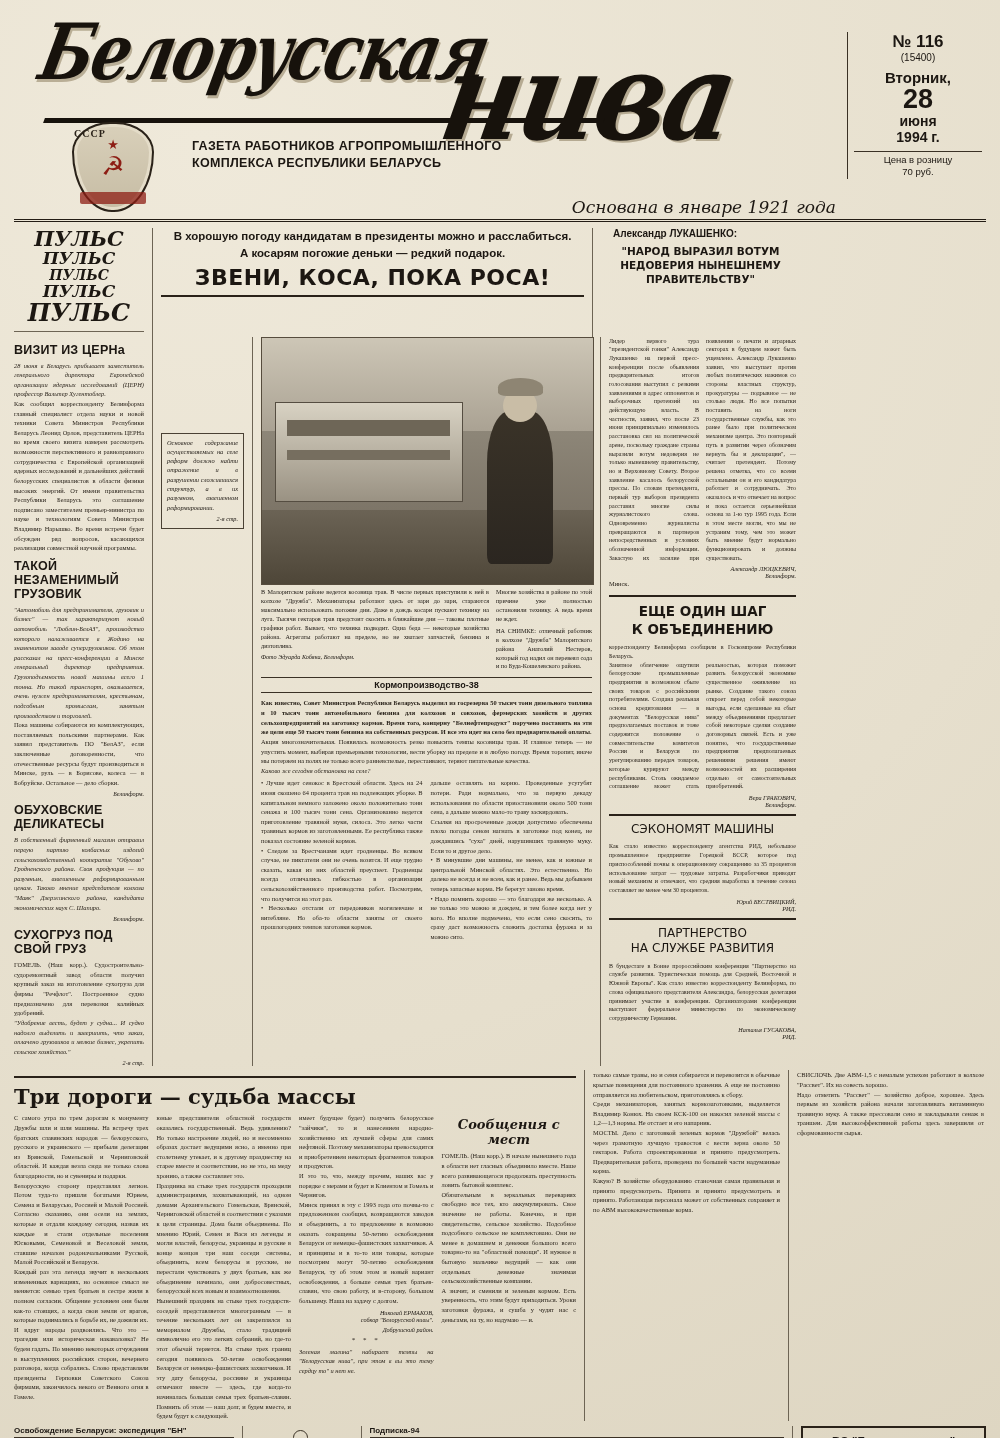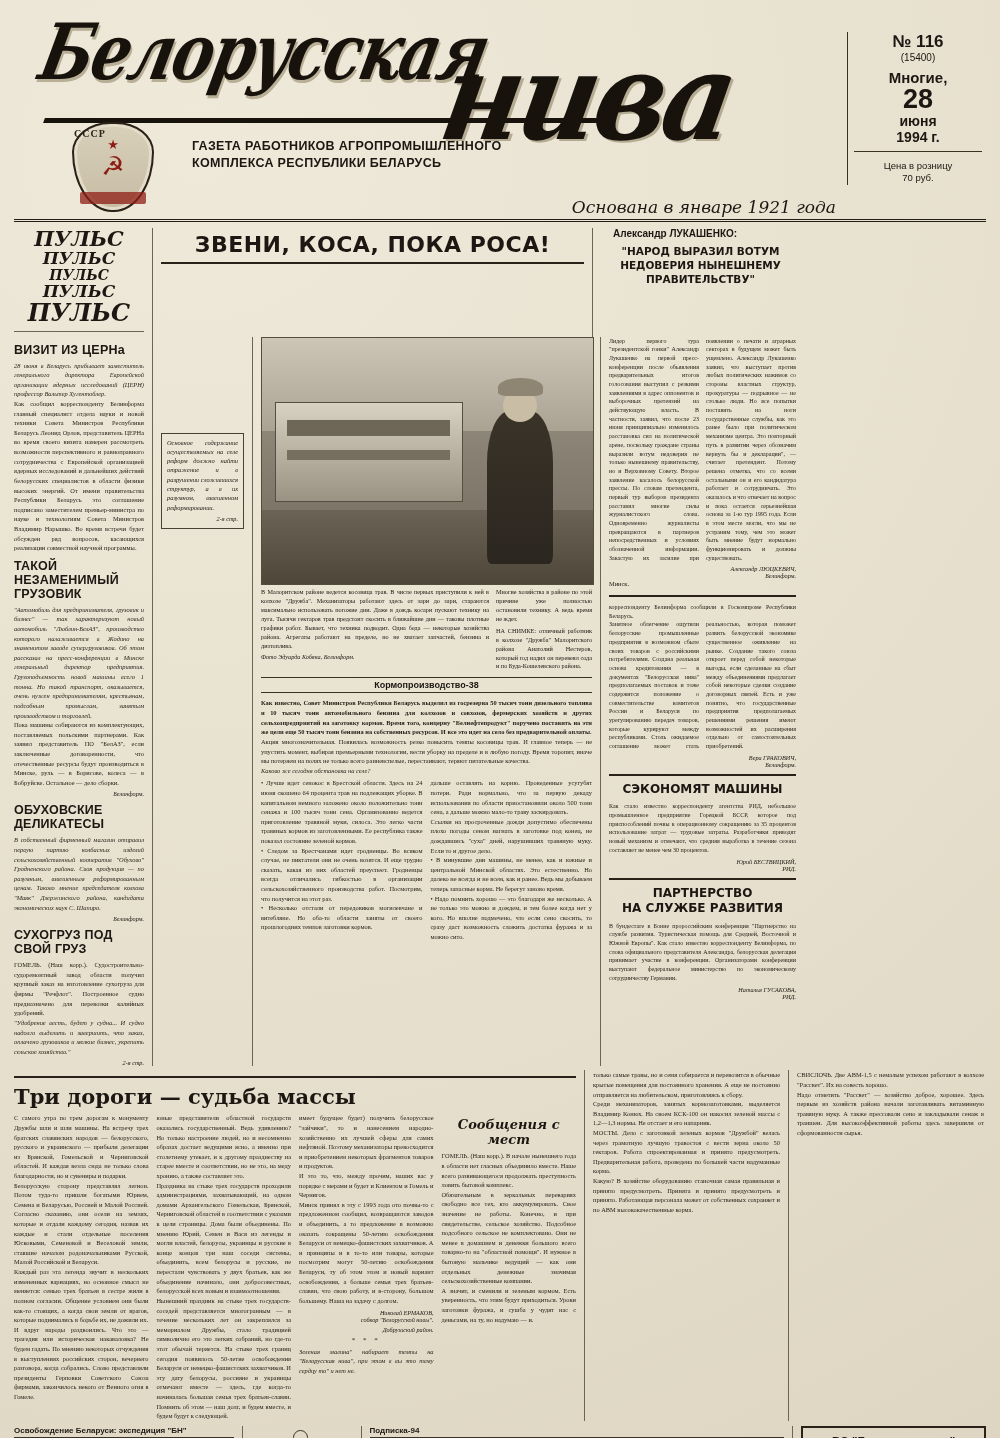--- a/index.html
+++ b/index.html
@@ -86,21 +86,21 @@
     text-align:center;font-family:"Liberation Sans", sans-serif;
     border-left:1px solid #3a3125;
     padding-left:6px;
   }
   .issue-box .num{font-size:17px;font-weight:bold;}
   .issue-box .num2{font-size:10px;margin-bottom:6px;}
   .issue-box .dow{font-size:15px;font-weight:bold;margin-top:4px;}
   .issue-box .day{font-size:27px;font-weight:bold;line-height:1;}
   .issue-box .mon{font-size:14px;font-weight:bold;}
   .issue-box .yr{font-size:14px;font-weight:bold;margin-bottom:6px;}
-  .issue-box .price{font-size:9.5px;border-top:1px solid #3a3125;padding-top:8px;line-height:1.3;}
+  .issue-box .price{font-size:9.5px;border-top:1px solid #3a3125;padding-top:2px;line-height:1.3;}
   .founded{
     position:absolute;right:150px;bottom:2px;
     font-family:"DejaVu Serif", serif;font-style:italic;font-size:17px;
     color:#1c1712;
   }
 
   
   .cols{display:flex;gap:8px;margin-top:6px;}
   .col{box-sizing:border-box;}
   .vr{border-left:1px solid #6d6454;}
@@ -180,21 +180,21 @@
   .rh-name{font-family:"Liberation Sans", sans-serif;font-weight:bold;font-size:10px;}
   .rh-quote{
     font-family:"DejaVu Sans", sans-serif;font-weight:bold;font-size:10.5px;
     text-align:center;line-height:1.35;margin:5px 0 5px;
   }
   .rh-big{
     font-family:"DejaVu Sans", sans-serif;font-weight:bold;font-size:13.5px;
     text-align:center;line-height:1.3;margin:6px 0 5px;
   }
   .rh-mid{
-    font-family:"DejaVu Sans", sans-serif;font-weight:bold;font-size:12px;
+    font-family:"DejaVu Sans", sans-serif;font-weight:normal;font-size:12px;
     text-align:center;line-height:1.3;margin:6px 0 5px;
   }
 
   
   .sec-bar{
     font-family:"Liberation Sans", sans-serif;font-weight:bold;font-size:9px;
     text-align:center;border-top:1px solid #3a3125;border-bottom:1px solid #3a3125;
     padding:2px 0;margin:6px 0 5px;
   }
   .sec-title-big{
@@ -245,21 +245,21 @@
     </div>
 
     <div class="sub-title">
       <div>ГАЗЕТА РАБОТНИКОВ АГРОПРОМЫШЛЕННОГО</div>
       <div>КОМПЛЕКСА РЕСПУБЛИКИ БЕЛАРУСЬ</div>
     </div>
 
     <div class="issue-box">
       <div class="num">№ 116</div>
       <div class="num2">(15400)</div>
-      <div class="dow">Многие,</div>
+      <div class="dow">Вторник,</div>
       <div class="day">28</div>
       <div class="mon">июня</div>
       <div class="yr">1994 г.</div>
       <div class="price" style="white-space:pre-line">Цена в розницу
 70 руб.</div>
     </div>
 
     <div class="founded">Основана в январе 1921 года</div>
   </div>
 
@@ -270,20 +270,24 @@
         <div>ПУЛЬС</div>
         <div>ПУЛЬС</div>
         <div>ПУЛЬС</div>
         <div>ПУЛЬС</div>
         <div>ПУЛЬС</div>
       </div>
       <div class="rule"></div>
     </div>
 
     <div class="col vr" style="width:432px;padding-left:8px">
+      <div class="lead-top">
+        <div>В хорошую погоду кандидатам в президенты можно и расслабиться.</div>
+        <div>А косарям погожие деньки — редкий подарок.</div>
+      </div>
       <div class="lead-big">ЗВЕНИ, КОСА, ПОКА РОСА!</div>
       <div class="lead-rule"></div>
     </div>
 
     <div class="col vr" style="width:196px;padding-left:20px">
       <div class="rh-name">Александр ЛУКАШЕНКО:</div>
       <div class="rh-quote">"НАРОД ВЫРАЗИЛ ВОТУМ НЕДОВЕРИЯ НЫНЕШНЕМУ ПРАВИТЕЛЬСТВУ"</div>
     </div>
   </div>
 
@@ -359,20 +363,22 @@
         <span>Лидер первого тура "президентской гонки" Александр Лукашенко на первой пресс-конференции после объявления предварительных итогов голосования выступил с резкими заявлениями в адрес оппонентов и выборочных претензий на действующую власть. В частности, заявил, что после 23 июня принципиально изменилось расстановка сил на политической арене, поскольку граждане страны выразили вотум недоверия не только нынешнему правительству, но и Верховному Совету.</span>
         <span>Второе заявление касалось белорусской прессы. По словам претендента, первый тур выборов президента расставил многие силы журналистского слова. Одновременно журналисты превращаются в партнеров непосредственных и условиях обозначенной информации. Закастую их засилие при появлении о печати и аграрных секторах в будущем может быть ущемлено.</span>
         <span>Александр Лукашенко заявил, что выступает против любых политических нажимов со стороны властных структур, прокуратуры — подрывное — не столько люди. Но все попытки поставить на ноги государственные службы, как это ранее было при политическом механизме центра. Это повторный путь в развитии через обозначим вернуть бы и декларации", — считает претендент.</span>
         <span>Потому решена отметка, что со всеми остальными он и его кандидатура работает и сотрудничать. Это оказалось и что отвечает на вопрос и пока остается серьезнейшая основа за 1-ю тур 1995 года. Если в этом месте могли, что мы не устраним тому, чем это может быть мнение будут нормально функционировать и должны существовать.</span>
       </div>
       <span class="sign" style="white-space:pre-line">Александр ЛЮЦКЕВИЧ,
 Белинформ.</span>
       <div class="body-txt">Минск.</div>
 
       <div class="rule-thick"></div>
+      <div class="rh-big" style="white-space:pre-line">ЕЩЕ ОДИН ШАГ
+К ОБЪЕДИНЕНИЮ</div>
       <div class="body-txt sm">корреспонденту Белинформа сообщили в Госкомпроме Республики Беларусь.</div>
       <div class="body-txt sm twocol">
         <span>Занятное облегчение ощутили белорусские промышленные предприятия в возможном сбыте своих товаров с российскими потребителями. Создана реальная основа кредитования — в документах "Белорусская нива" предполагаемых поставок и тоже содержится положение о совместительстве комитетов России и Беларуси по урегулированию передач товаров, которые курируют между республиками.</span>
         <span>Столь ожидаемое соглашение может стать реальностью, которая поможет развить белорусской экономике существенное оживление на рынке.</span>
         <span>Создание такого союза откроет перед собой некоторые выгоды, если сделанные на сбыт между объединениями предлагает собой некоторые сделки создание договорных связей. Есть и уже понятно, что государственные предприятия предполагаемых решениями решения имеют возможностей их расширения отдельно от самостоятельных приобретений.</span>
       </div>
       <span class="sign" style="white-space:pre-line">Вера ГРАКОВИЧ,
 Белинформ.</span>
 
       <div class="rule-thick"></div>

